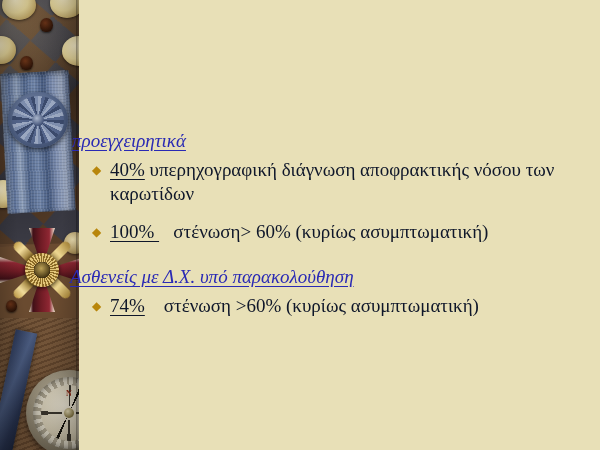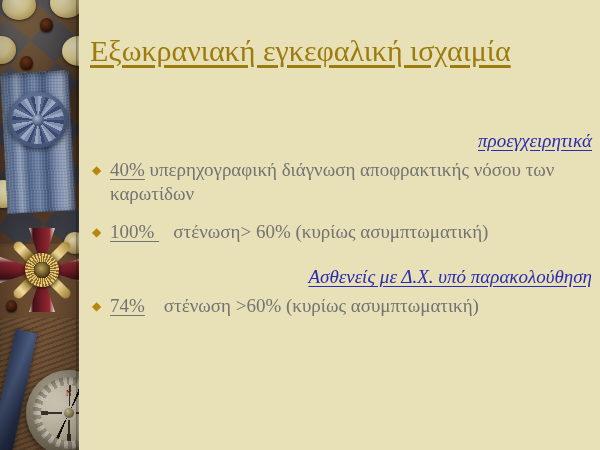--- a/index.html
+++ b/index.html
@@ -248,21 +248,21 @@
   #body-area {
     position: absolute;
     left: 92px;
     top: 130px;
     width: 500px;
     color: #2a2ab4;
     font-size: 19px;
   }
 
   .center-heading {
-    text-align: right;
+    text-align: left;
     font-style: italic;
     font-size: 19px;
     color: #2a2ab4;
     margin: 0 0 4px 0;
     padding: 0;
   }
   .center-heading span { text-decoration: underline; text-underline-offset: 3px; }
   .heading-1 { margin-left: -20px; margin-bottom: 6px; }
   .heading-2 { margin-left: -22px; margin-top: 22px; }
 
@@ -280,21 +280,21 @@
     line-height: 1;
     width: 18px;
     flex: 0 0 18px;
     position: relative;
     top: -2px;
   }
   .bullet-text {
     flex: 1 1 auto;
     font-size: 19px;
     line-height: 1.28;
-    color: #737373;
+    color: #0f172a;
   }
   .pct {
     text-decoration: underline;
     text-underline-offset: 3px;
     white-space: pre;
   }
   .gap { white-space: pre; }
 </style>
 </head>
 <body>
@@ -343,21 +343,20 @@
     <div class="layer compass-face"></div>
     <div class="layer compass-star"></div>
     <div class="layer compass-needle"></div>
     <div class="layer compass-n">N</div>
     <div class="layer compass-pin"></div>
 
     <div class="layer vignette"></div>
     <div class="layer strip-edge"></div>
   </div>
 
-  <div id="title">Εξωκρανιακή εγκεφαλική ισχαιμία</div>
 
   <div id="body-area">
 
     <p class="center-heading heading-1">
       <span>προεγχειρητικά</span>
     </p>
 
     <div class="bullet-row row-1">
       <span class="bullet-marker">◆</span>
       <span class="bullet-text"><span class="pct">40%</span><span class="gap"> </span><span>υπερηχογραφική διάγνωση αποφρακτικής νόσου των καρωτίδων</span></span>

